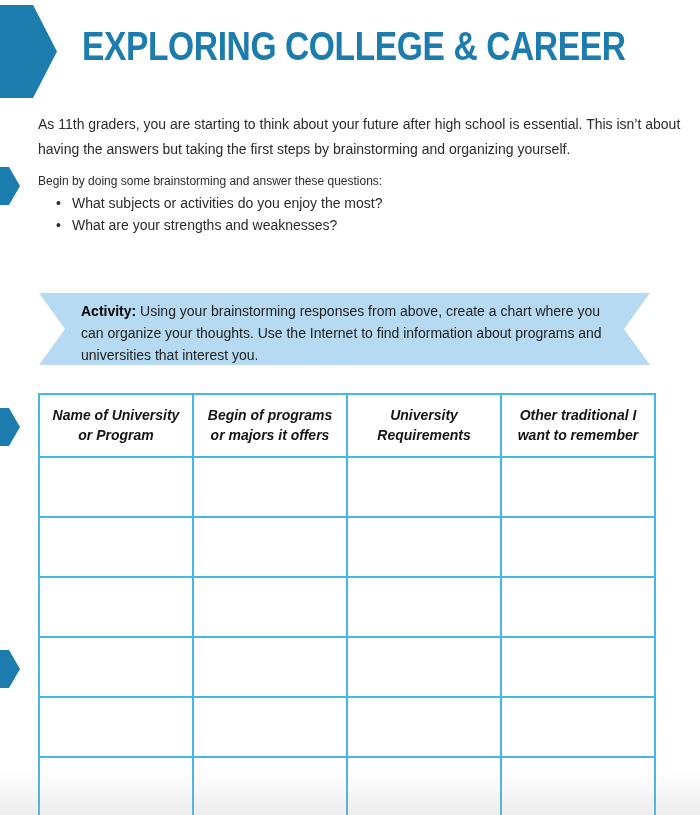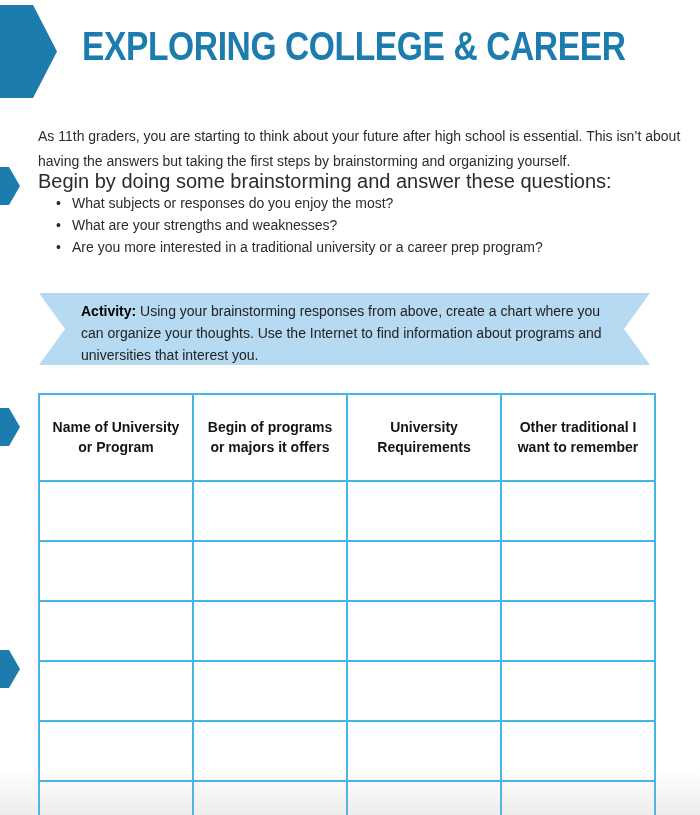--- a/index.html
+++ b/index.html
@@ -39,30 +39,30 @@
     letter-spacing:-0.5px;
     line-height:1.2;
     white-space:nowrap;
     color:var(--accent);
     transform:scaleX(.84);
     transform-origin:0 50%;
   }
 
   .intro{
     position:absolute;
-    left:38px;top:124px;
+    left:38px;top:112px;
     width:648px;
     font-size:14px;
     line-height:25px;
   }
   .prompt{
     position:absolute;
     left:38px;top:170px;
     width:648px;
-    font-size:20px;
+    font-size:12px;
     line-height:22px;
   }
   .question-list{
     position:absolute;
     left:44px;top:192px;
     width:630px;
     font-size:14px;
     line-height:22px;
     list-style:none;
   }
@@ -103,21 +103,22 @@
     width:25%;
   }
   .planning-table th{
     height:50px;
     font-size:14px;
     font-weight:bold;
     color:var(--heading-text);
     text-align:center;
     vertical-align:middle;
     line-height:1.45;
-    padding:22px 6px;
+    padding:10px 6px;
+    font-style:italic;
   }
   .planning-table td{height:60px;}
 
   .page-fade{
     position:absolute;
     left:0;bottom:0;
     width:700px;height:45px;
     background:linear-gradient(to bottom, rgba(200,200,200,0), rgba(170,170,170,0.22));
     pointer-events:none;
   }
@@ -130,23 +131,22 @@
 <span class="chevron chevron-small chevron-s2"></span>
 <span class="chevron chevron-small chevron-s3"></span>
 
 <h1 class="page-title">EXPLORING COLLEGE &amp; CAREER</h1>
 
 <p class="intro">As 11th graders, you are starting to think about your future after high school is essential. This isn’t about having the answers but taking the first steps by brainstorming and organizing yourself.</p>
 
 <p class="prompt">Begin by doing some brainstorming and answer these questions:</p>
 
 <ul class="question-list">
-    <li>What subjects or responses do you enjoy the most?</li>
+    <li>What subjects or activities do you enjoy the most?</li>
     <li>What are your strengths and weaknesses?</li>
-    <li>Are you more interested in a traditional university or a career prep program?</li>
   </ul>
 
 <div class="activity-banner"><b>Activity:</b><span> Using your brainstorming responses from above, create a chart where you can organize your thoughts. Use the Internet to find information about programs and universities that interest you.</span></div>
 
 <table class="planning-table">
   <thead>
       <tr>
         <th>Name of University or Program</th>
         <th>Begin of programs or majors it offers</th>
         <th>University Requirements</th>

